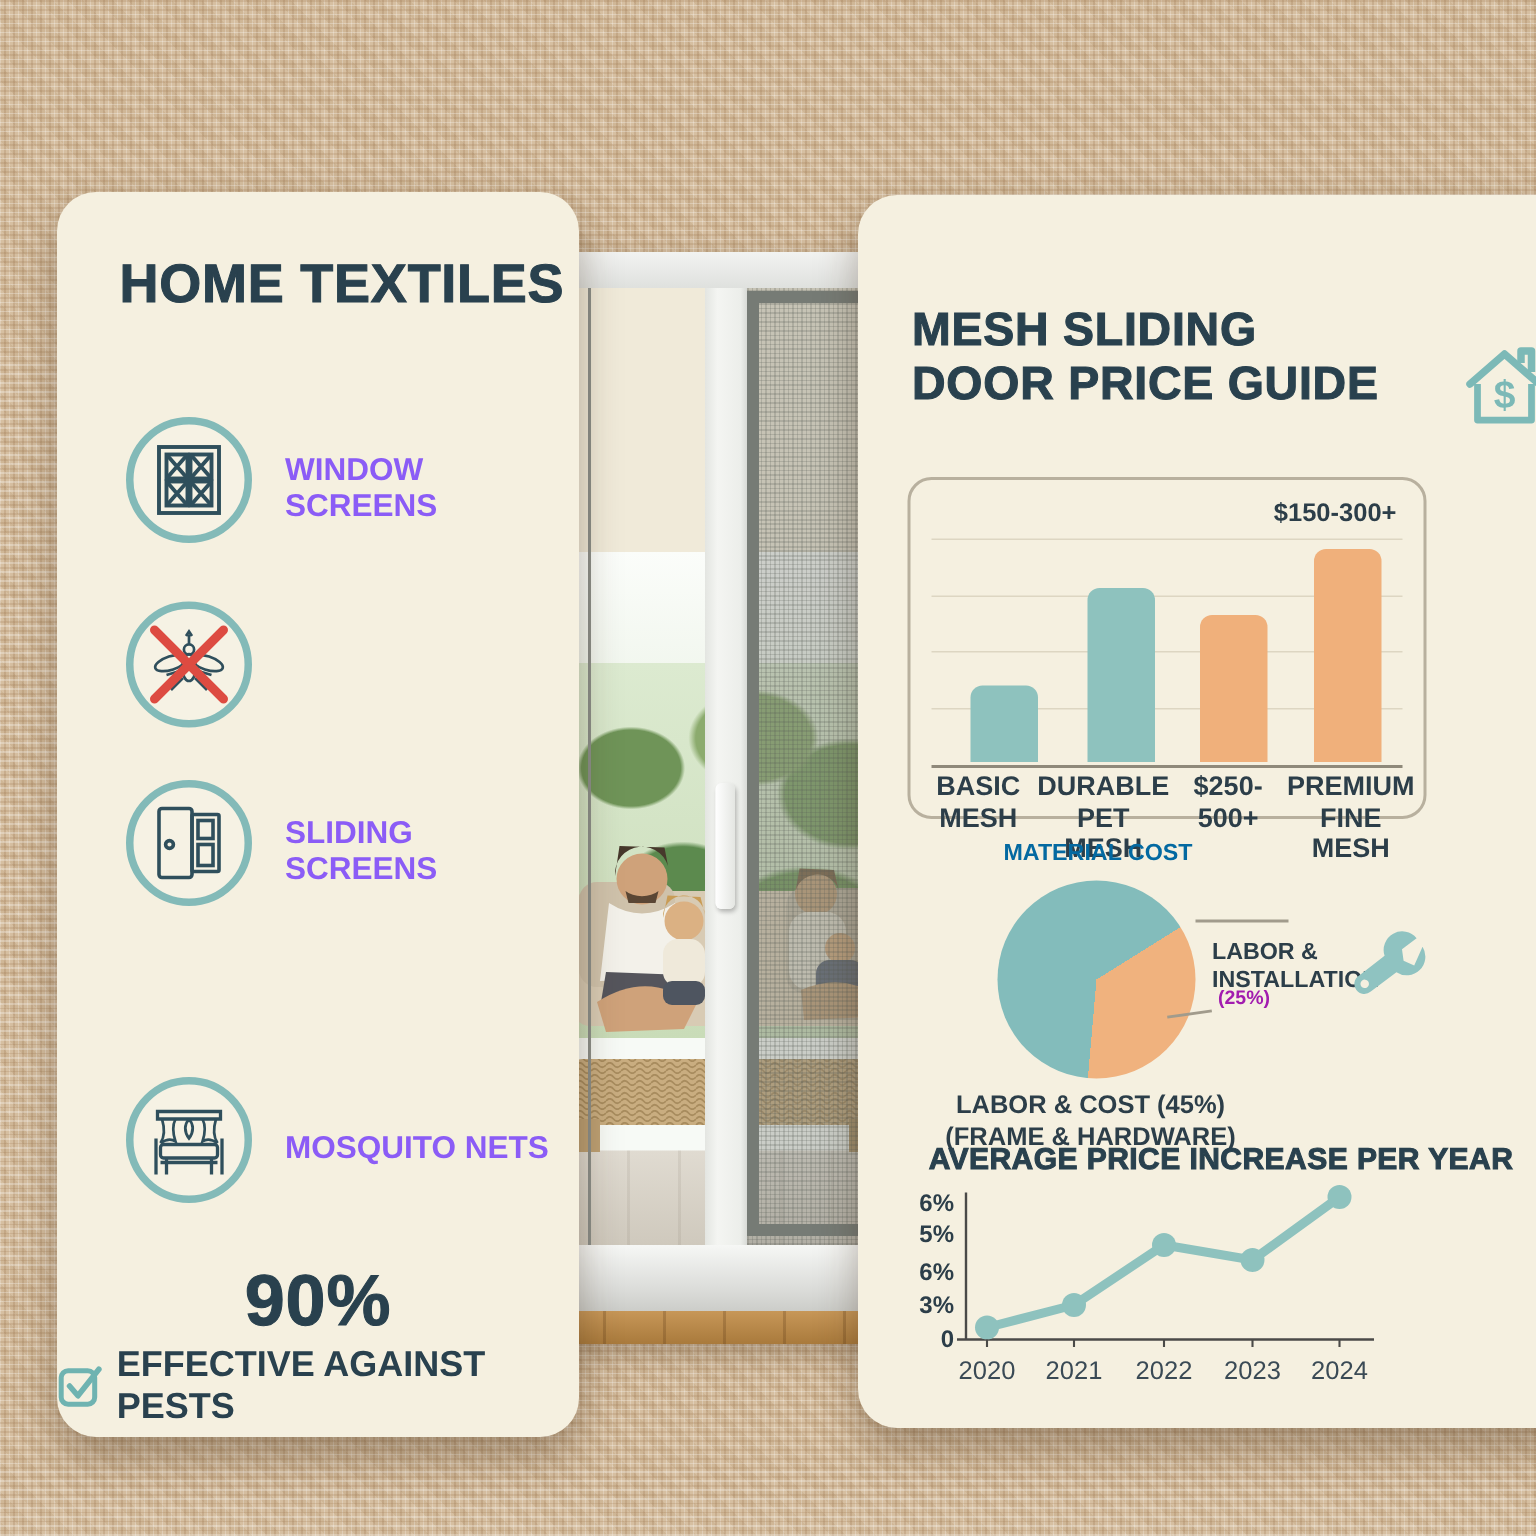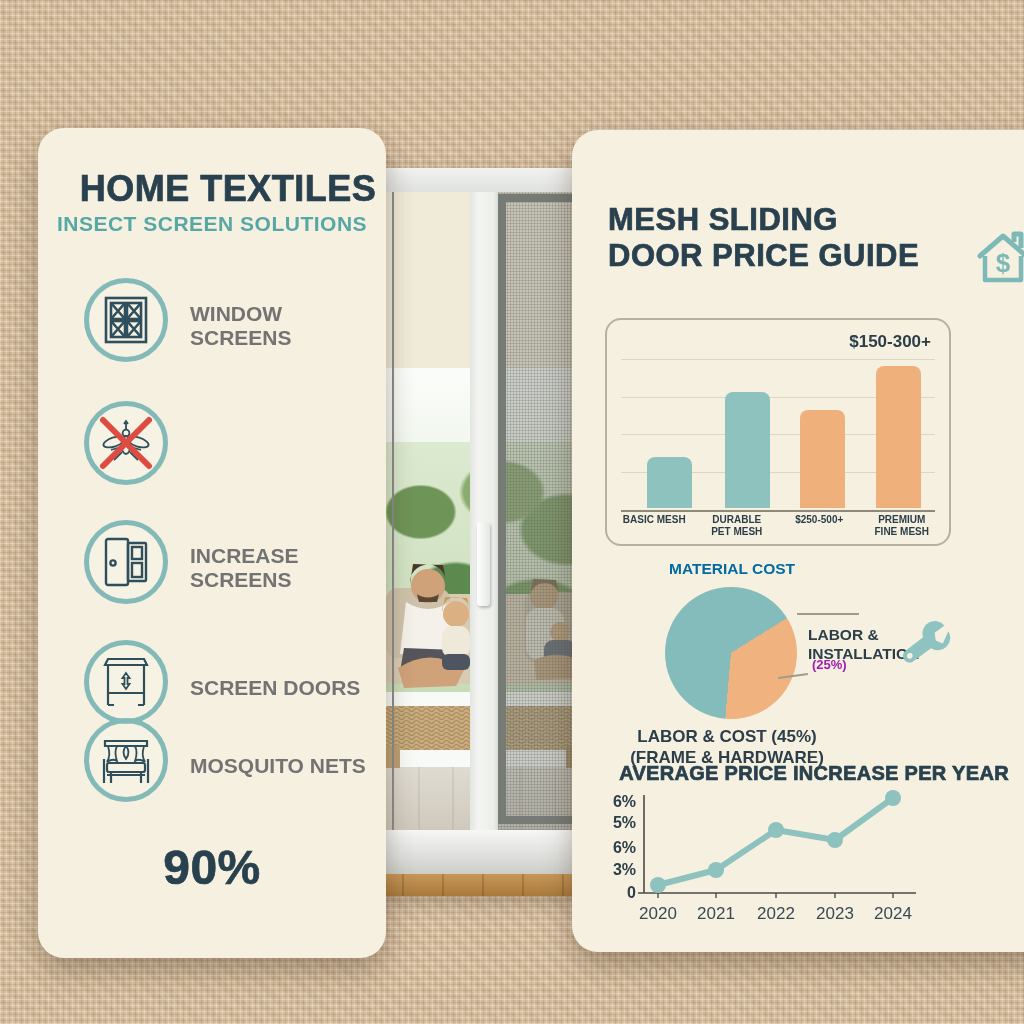--- a/index.html
+++ b/index.html
@@ -15,21 +15,21 @@
   #left-card{left:38px;top:128px;width:348px;height:830px;}
   #right-card{left:572px;top:130px;width:484px;height:822px;}
   .navy{color:#29414e;}
   .teal{color:#57a7a5;}
   .xb{-webkit-text-stroke:.7px currentColor;letter-spacing:.5px;}
   
   .lc-title{position:absolute;left:0;top:40px;width:100%;text-align:center;font-size:36px;font-weight:bold;margin-left:16px;}
   .lc-sub{position:absolute;left:0;top:84px;width:100%;text-align:center;font-size:21px;font-weight:bold;letter-spacing:.5px;}
   .item{position:absolute;left:46px;display:flex;align-items:center;gap:22px;height:88px;}
   .circle{width:74px;height:74px;border:5px solid #83bab8;border-radius:50%;display:flex;align-items:center;justify-content:center;flex:0 0 auto;background:rgba(255,255,255,.15);}
-  .item-label{font-size:21px;font-weight:bold;color:#737373;line-height:1.12;white-space:pre-line;width:210px;margin-top:12px;}
+  .item-label{font-size:21px;font-weight:bold;color:#8b5cf6;line-height:1.12;white-space:pre-line;width:210px;margin-top:12px;}
   .lc-stat{position:absolute;left:0;top:712px;width:100%;text-align:center;font-size:48px;font-weight:bold;}
   .lc-foot{position:absolute;left:0;top:768px;width:100%;display:flex;justify-content:center;align-items:center;gap:10px;font-size:24px;font-weight:bold;}
   
   #photo{position:absolute;left:362px;top:168px;width:246px;height:728px;background:#e9eae6;box-shadow:0 6px 18px rgba(60,40,20,.3);}
   #photo .topstrip{position:absolute;left:0;top:0;width:100%;height:24px;background:linear-gradient(#f2f3f1,#dfe1de);}
   .glass{position:absolute;left:22px;top:24px;width:204px;height:638px;background:#f7faf6;overflow:hidden;}
   .edge-line{position:absolute;left:8px;top:0;width:2px;height:100%;background:#8b8e89;}
   .blind{position:absolute;left:0;top:0;width:100%;height:176px;background:#f0ead9;border-bottom:2px solid #d9d3c3;}
   .sky{position:absolute;left:0;top:176px;width:100%;height:110px;background:linear-gradient(#fbfdfa,#eef4ea);}
   .trees{position:absolute;left:0;top:250px;width:100%;height:250px;background:
@@ -58,21 +58,21 @@
   .rc-title{position:absolute;left:36px;top:72px;font-size:31px;font-weight:bold;line-height:1.16;}
   .house{position:absolute;right:22px;top:96px;}
   .bar-panel{position:absolute;left:33px;top:188px;width:346px;height:228px;border:2px solid #b8b09e;border-radius:16px;box-sizing:border-box;}
   .gridline{position:absolute;left:14px;right:14px;height:1px;background:#ddd6c2;}
   .baseline{position:absolute;left:14px;right:14px;top:190px;height:2px;background:#8f897a;}
   .bar{position:absolute;bottom:36px;width:45px;border-radius:8px 8px 0 0;}
   .bar.teal{background:#8ec2be;}
   .bar.orange{background:#f0b07b;}
   .bar-ann{position:absolute;right:18px;top:12px;font-size:17px;font-weight:bold;color:#2c3e49;}
   .bar-labels{position:absolute;left:6px;right:6px;top:194px;display:flex;}
-  .bar-labels div{flex:1;text-align:center;font-size:10px;font-weight:bold;color:#2c3e49;line-height:1.15;white-space:pre-line;}
+  .bar-labels div{flex:1;text-align:center;font-size:18px;font-weight:bold;color:#2c3e49;line-height:1.15;white-space:pre-line;}
   .pie-title{position:absolute;left:60px;top:430px;width:200px;text-align:center;font-size:15.5px;font-weight:bold;color:#0369a1;}
   .pie{position:absolute;left:93px;top:457px;width:132px;height:132px;border-radius:50%;}
   .leader{position:absolute;background:#a19b8c;height:1.5px;}
   .pie-lab1{position:absolute;left:236px;top:496px;font-size:15.5px;font-weight:bold;color:#2c3e49;line-height:1.2;white-space:pre-line;}
   .pie-lab2{position:absolute;left:240px;top:527px;font-size:13px;font-weight:bold;color:#a21caf;}
   .wrench{position:absolute;left:328px;top:490px;}
   .pie-cap{position:absolute;left:20px;top:596px;width:270px;text-align:center;font-size:17px;font-weight:bold;color:#2c3e49;line-height:1.25;}
   .line-title{position:absolute;left:0;top:632px;width:100%;text-align:center;font-size:20px;font-weight:bold;letter-spacing:.3px;}
   #trend{position:absolute;left:26px;top:655px;}
   .tick-txt{font-size:16px;font-weight:bold;fill:#2c3e49;}
@@ -136,21 +136,20 @@
     <div class="screen-frame" style="left:136px;top:26px;"></div>
     <div class="mullion">
       <div class="handle"></div>
     </div>
     <div class="sill"></div>
     <div class="wood"></div>
   </div>
 
   <div id="left-card" class="card">
     <div class="lc-title navy xb">HOME TEXTILES</div>
-    <div class="lc-sub teal">INSECT SCREEN SOLUTIONS</div>
 
     <div class="item" style="top:148px;">
       <div class="circle">
         <svg width="46" height="50" viewBox="0 0 46 50" fill="none" stroke="#2f4f5c" stroke-width="2.6">
           <rect x="3" y="3" width="40" height="44"></rect>
           <rect x="8" y="8" width="14" height="16"></rect>
             <path d="M8 8l14 16M22 8L8 24"></path>
           <rect x="24" y="8" width="14" height="16"></rect>
             <path d="M24 8l14 16M38 8L24 24"></path>
           <rect x="8" y="26" width="14" height="16"></rect>
@@ -182,50 +181,45 @@
     <div class="item" style="top:390px;">
       <div class="circle">
         <svg width="48" height="52" viewBox="0 0 48 52" fill="none" stroke="#2f4f5c" stroke-width="2.4">
           <rect x="4" y="3" width="22" height="46" rx="2"></rect>
           <rect x="26" y="7" width="18" height="38" rx="1"></rect>
           <circle cx="11" cy="27" r="2.6"></circle>
           <rect x="30" y="11" width="10" height="12"></rect>
           <rect x="30" y="27" width="10" height="14"></rect>
         </svg>
       </div>
-      <div class="item-label">INCREASE
+      <div class="item-label">SLIDING
 SCREENS</div>
     </div>
 
-    <div class="item" style="top:510px;">
-      <div class="circle">
-        <svg width="50" height="54" viewBox="0 0 50 54" fill="none" stroke="#2f4f5c" stroke-width="2.2">
-          <path d="M4 10h42l-3-6H7z"></path>
-          <path d="M7 10v40M43 10v40"></path>
-          <path d="M7 38h36"></path>
-          <path d="M7 50h6M37 50h6"></path>
-          <path d="M25 18l-3.5 5h2v6h-2l3.5 5 3.5-5h-2v-6h2z" stroke-width="1.8"></path>
-        </svg>
-      </div>
-      <div class="item-label">SCREEN DOORS</div>
-    </div>
 
     <div class="item" style="top:588px;">
       <div class="circle">
         <svg width="54" height="50" viewBox="0 0 54 50" fill="none" stroke="#2f4f5c" stroke-width="2.2">
           <path d="M6 6h42v5H6z"></path>
           <path d="M9 11q3 10-1 16 6-4 10-1-3-9 0-15M45 11q-3 10 1 16-6-4-10-1 3-9 0-15M27 11q-5 6 0 13 5-7 0-13" stroke-width="1.8"></path>
           <rect x="8" y="28" width="38" height="9" rx="2"></rect>
           <path d="M5 24v24M49 24v24M8 40h38M12 37v11M42 37v11"></path>
         </svg>
       </div>
       <div class="item-label">MOSQUITO NETS</div>
     </div>
 
     <div class="lc-stat navy xb">90%</div>
+    <div class="lc-foot navy">
+      <svg width="32" height="32" viewBox="0 0 32 32" fill="none">
+        <rect x="3" y="5" width="24" height="24" rx="5" stroke="#6fb3b1" stroke-width="3.6"></rect>
+        <path d="M9 16l6 7L30 4" stroke="#6fb3b1" stroke-width="4" stroke-linecap="round" stroke-linejoin="round" fill="none"></path>
+      </svg>
+      <span>EFFECTIVE AGAINST PESTS</span>
+    </div>
   </div>
 
   <div id="right-card" class="card">
     <div class="rc-title navy xb">
       <div>MESH SLIDING</div>
       <div>DOOR PRICE GUIDE</div>
     </div>
     <svg class="house" width="62" height="60" viewBox="0 0 62 60" fill="none">
       <path d="M8 30L31 10l23 20" stroke="#7cb9b7" stroke-width="5" stroke-linecap="round" stroke-linejoin="round"></path>
       <path d="M42 16v-8h7v14" stroke="#7cb9b7" stroke-width="5" stroke-linejoin="round"></path>

